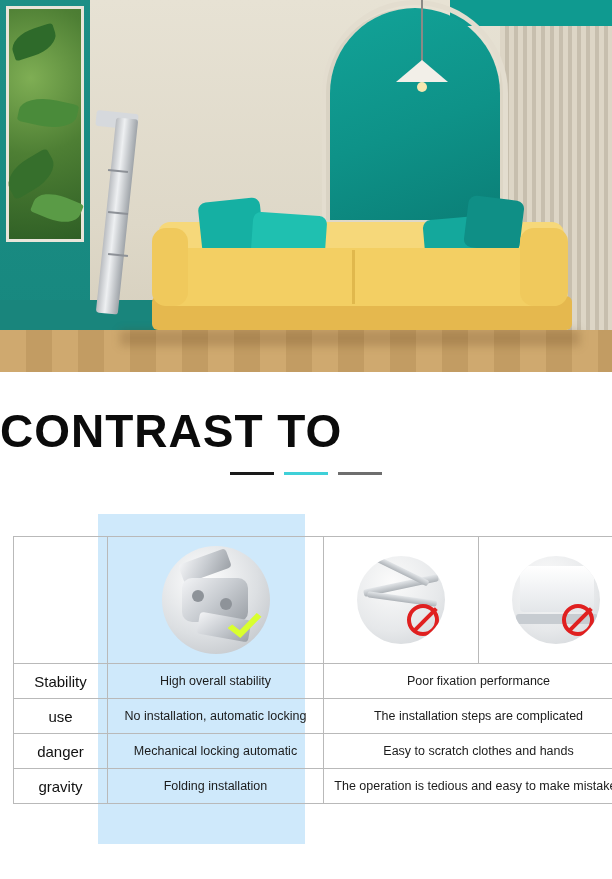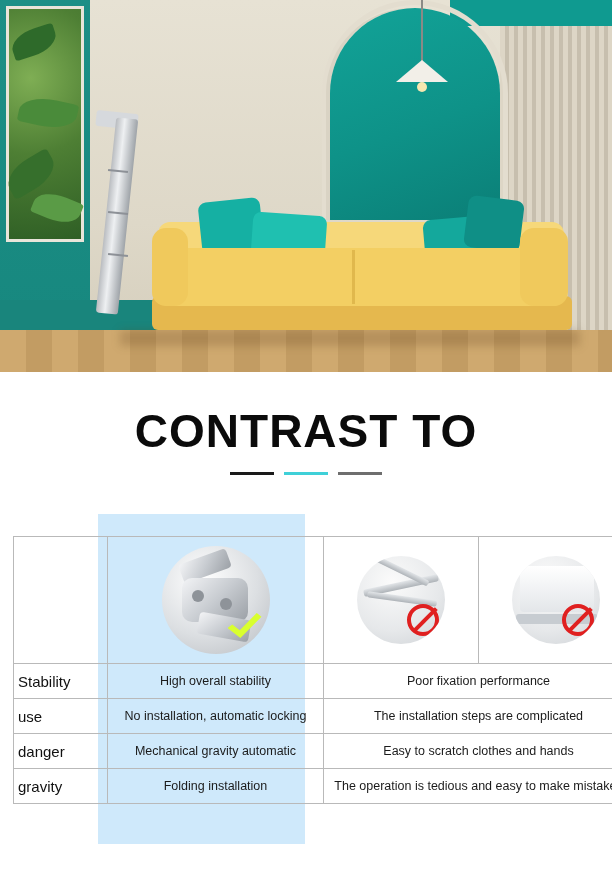--- a/index.html
+++ b/index.html
@@ -215,21 +215,20 @@
     background: #8d9197;
     transform: rotate(6deg);
   }
 
   
   .title-block {
     position: relative;
     width: 612px;
     height: 150px;
     background: #ffffff;
-    text-align: center;
   }
   .main-title {
     margin: 0;
     padding-top: 32px;
     font-size: 46px;
     font-weight: 700;
     letter-spacing: 1px;
     color: #0b0b0b;
     font-family: "Liberation Sans", sans-serif;
   }
@@ -281,21 +280,21 @@
     color: #1b1b1b;
     text-align: center;
     vertical-align: middle;
     height: 30px;
     padding: 2px 4px;
   }
   .ctable td.label {
     width: 85px;
     font-size: 15px;
     color: #111;
-    text-align: left;
+    text-align: center;
   }
   .ctable td.col-good { width: 207px; background: transparent; }
   .ctable td.col-bad  { width: 146px; }
   .ctable td.col-bad2 { width: 146px; }
   .img-row td {
     height: 122px;
     border: 1px solid #b9b9b9;
     background: transparent;
   }
 
@@ -472,21 +471,21 @@
         <td class="col-good">High overall stability</td>
         <td colspan="2">Poor fixation performance</td>
       </tr>
       <tr>
         <td class="label">use</td>
         <td class="col-good">No installation, automatic locking</td>
         <td colspan="2">The installation steps are complicated</td>
       </tr>
       <tr>
         <td class="label">danger</td>
-        <td class="col-good">Mechanical gravity automatic</td>
+        <td class="col-good">Mechanical locking automatic</td>
         <td colspan="2">Easy to scratch clothes and hands</td>
       </tr>
       <tr>
         <td class="label">gravity</td>
         <td class="col-good">Folding installation</td>
         <td colspan="2">The operation is tedious and easy to make mistakes</td>
       </tr>
     </tbody>
       </table>
   </div>

